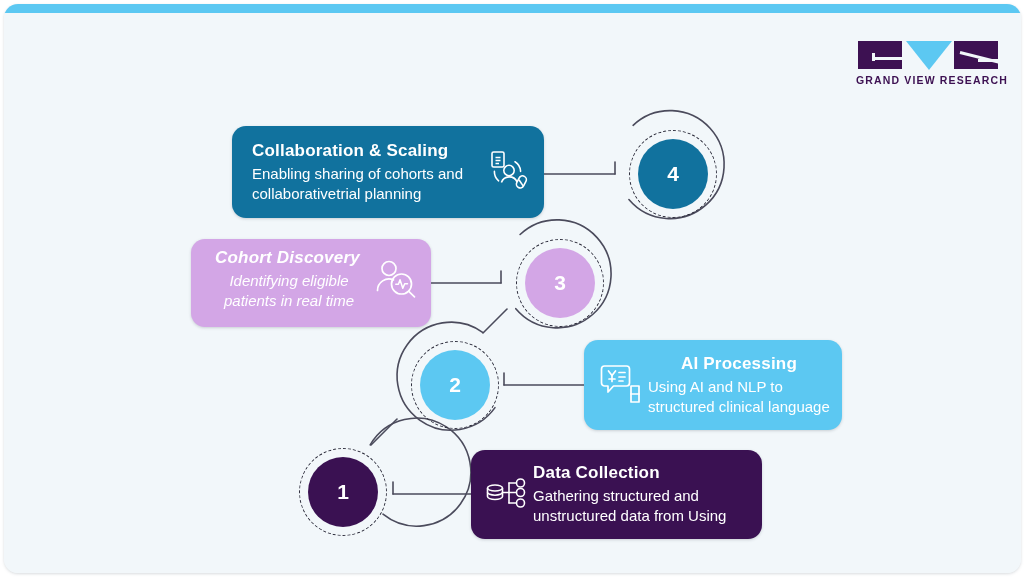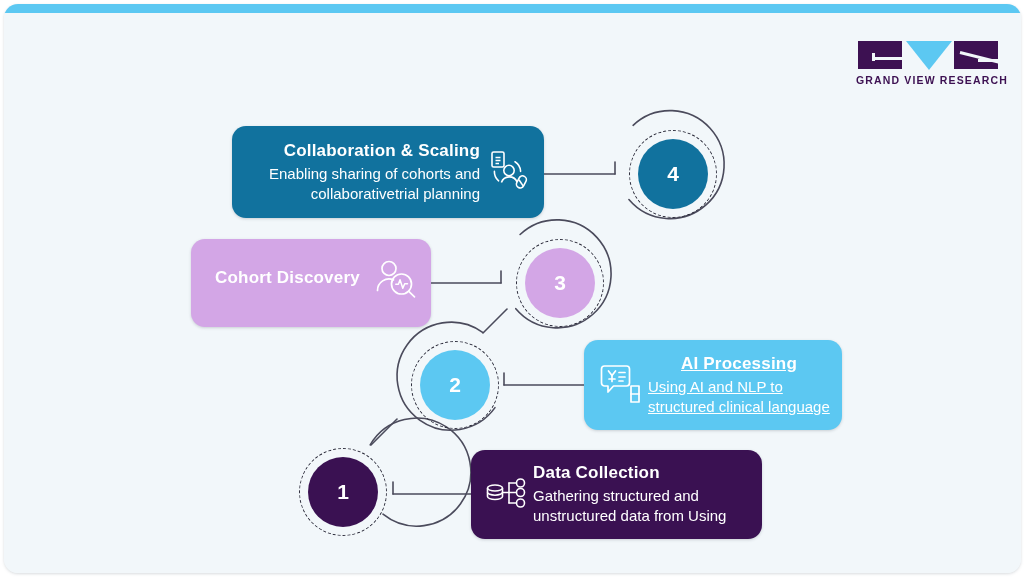--- a/index.html
+++ b/index.html
@@ -200,41 +200,41 @@
     font-weight: normal;
   }
 
   
   #box-4 {
     left: 228px; top: 113px;
     width: 312px; height: 92px;
     background: #11729e;
   }
   #box-4 .step-box-inner { padding: 8px 8px 8px 20px; }
-  #box-4 .box-text { text-align: right; padding-right: 2px; }
+  #box-4 .box-text { text-align: left; padding-right: 2px; }
   #box-4 .box-icon { width: 52px; margin-left: 2px; }
 
   
   #box-3 {
     left: 187px; top: 226px;
     width: 240px; height: 88px;
     background: #d3a6e6;
   }
-  #box-3 .step-box-inner { padding: 8px 10px 15px 18px; }
+  #box-3 .step-box-inner { padding: 8px 10px 15px 18px; font-style: italic; }
   #box-3 .box-text { text-align: center; }
   #box-3 .box-title { text-align: left; padding-left: 6px; }
   #box-3 .box-icon { width: 52px; }
 
   
   #box-2 {
     left: 580px; top: 327px;
     width: 258px; height: 90px;
     background: #5cc8f2;
   }
-  #box-2 .step-box-inner { padding: 8px 12px 8px 10px; text-decoration: underline; }
+  #box-2 .step-box-inner { padding: 8px 12px 8px 10px; }
   #box-2 .box-icon { width: 54px; }
   #box-2 .box-text { text-align: left; }
   #box-2 .box-title { text-align: center; }
 
   
   #box-1 {
     left: 467px; top: 437px;
     width: 291px; height: 89px;
     background: #3a1152;
   }
@@ -336,20 +336,21 @@
               <path d="M31.2 32.2 l6.6 3.4" transform="rotate(28 34.4 32.9)"></path>
             </svg>
           </div>
         </div>
       </div>
 
       <div class="step-box" id="box-3">
         <div class="step-box-inner">
           <div class="box-text">
             <div class="box-title">Cohort Discovery</div>
+            <div class="box-desc">Identifying eligible patients in real time</div>
           </div>
           <div class="box-icon">
             <svg width="46" height="46" viewBox="0 0 46 46" fill="none" stroke="#ffffff" stroke-width="1.7">
               <circle cx="17" cy="11.5" r="7"></circle>
               <path d="M5.5 33.5 a11.5 11.5 0 0 1 16 -10.6" stroke-linecap="round"></path>
               <circle cx="29.5" cy="27" r="10"></circle>
               <path d="M36.8 34.3 L42.5 39.8" stroke-linecap="round"></path>
               <path d="M23.8 27.2 h2.6 l1.6 -4.4 l2.8 8.4 l1.9 -4.4 h2.8" stroke-width="1.5" stroke-linejoin="round" stroke-linecap="round"></path>
             </svg>
           </div>

